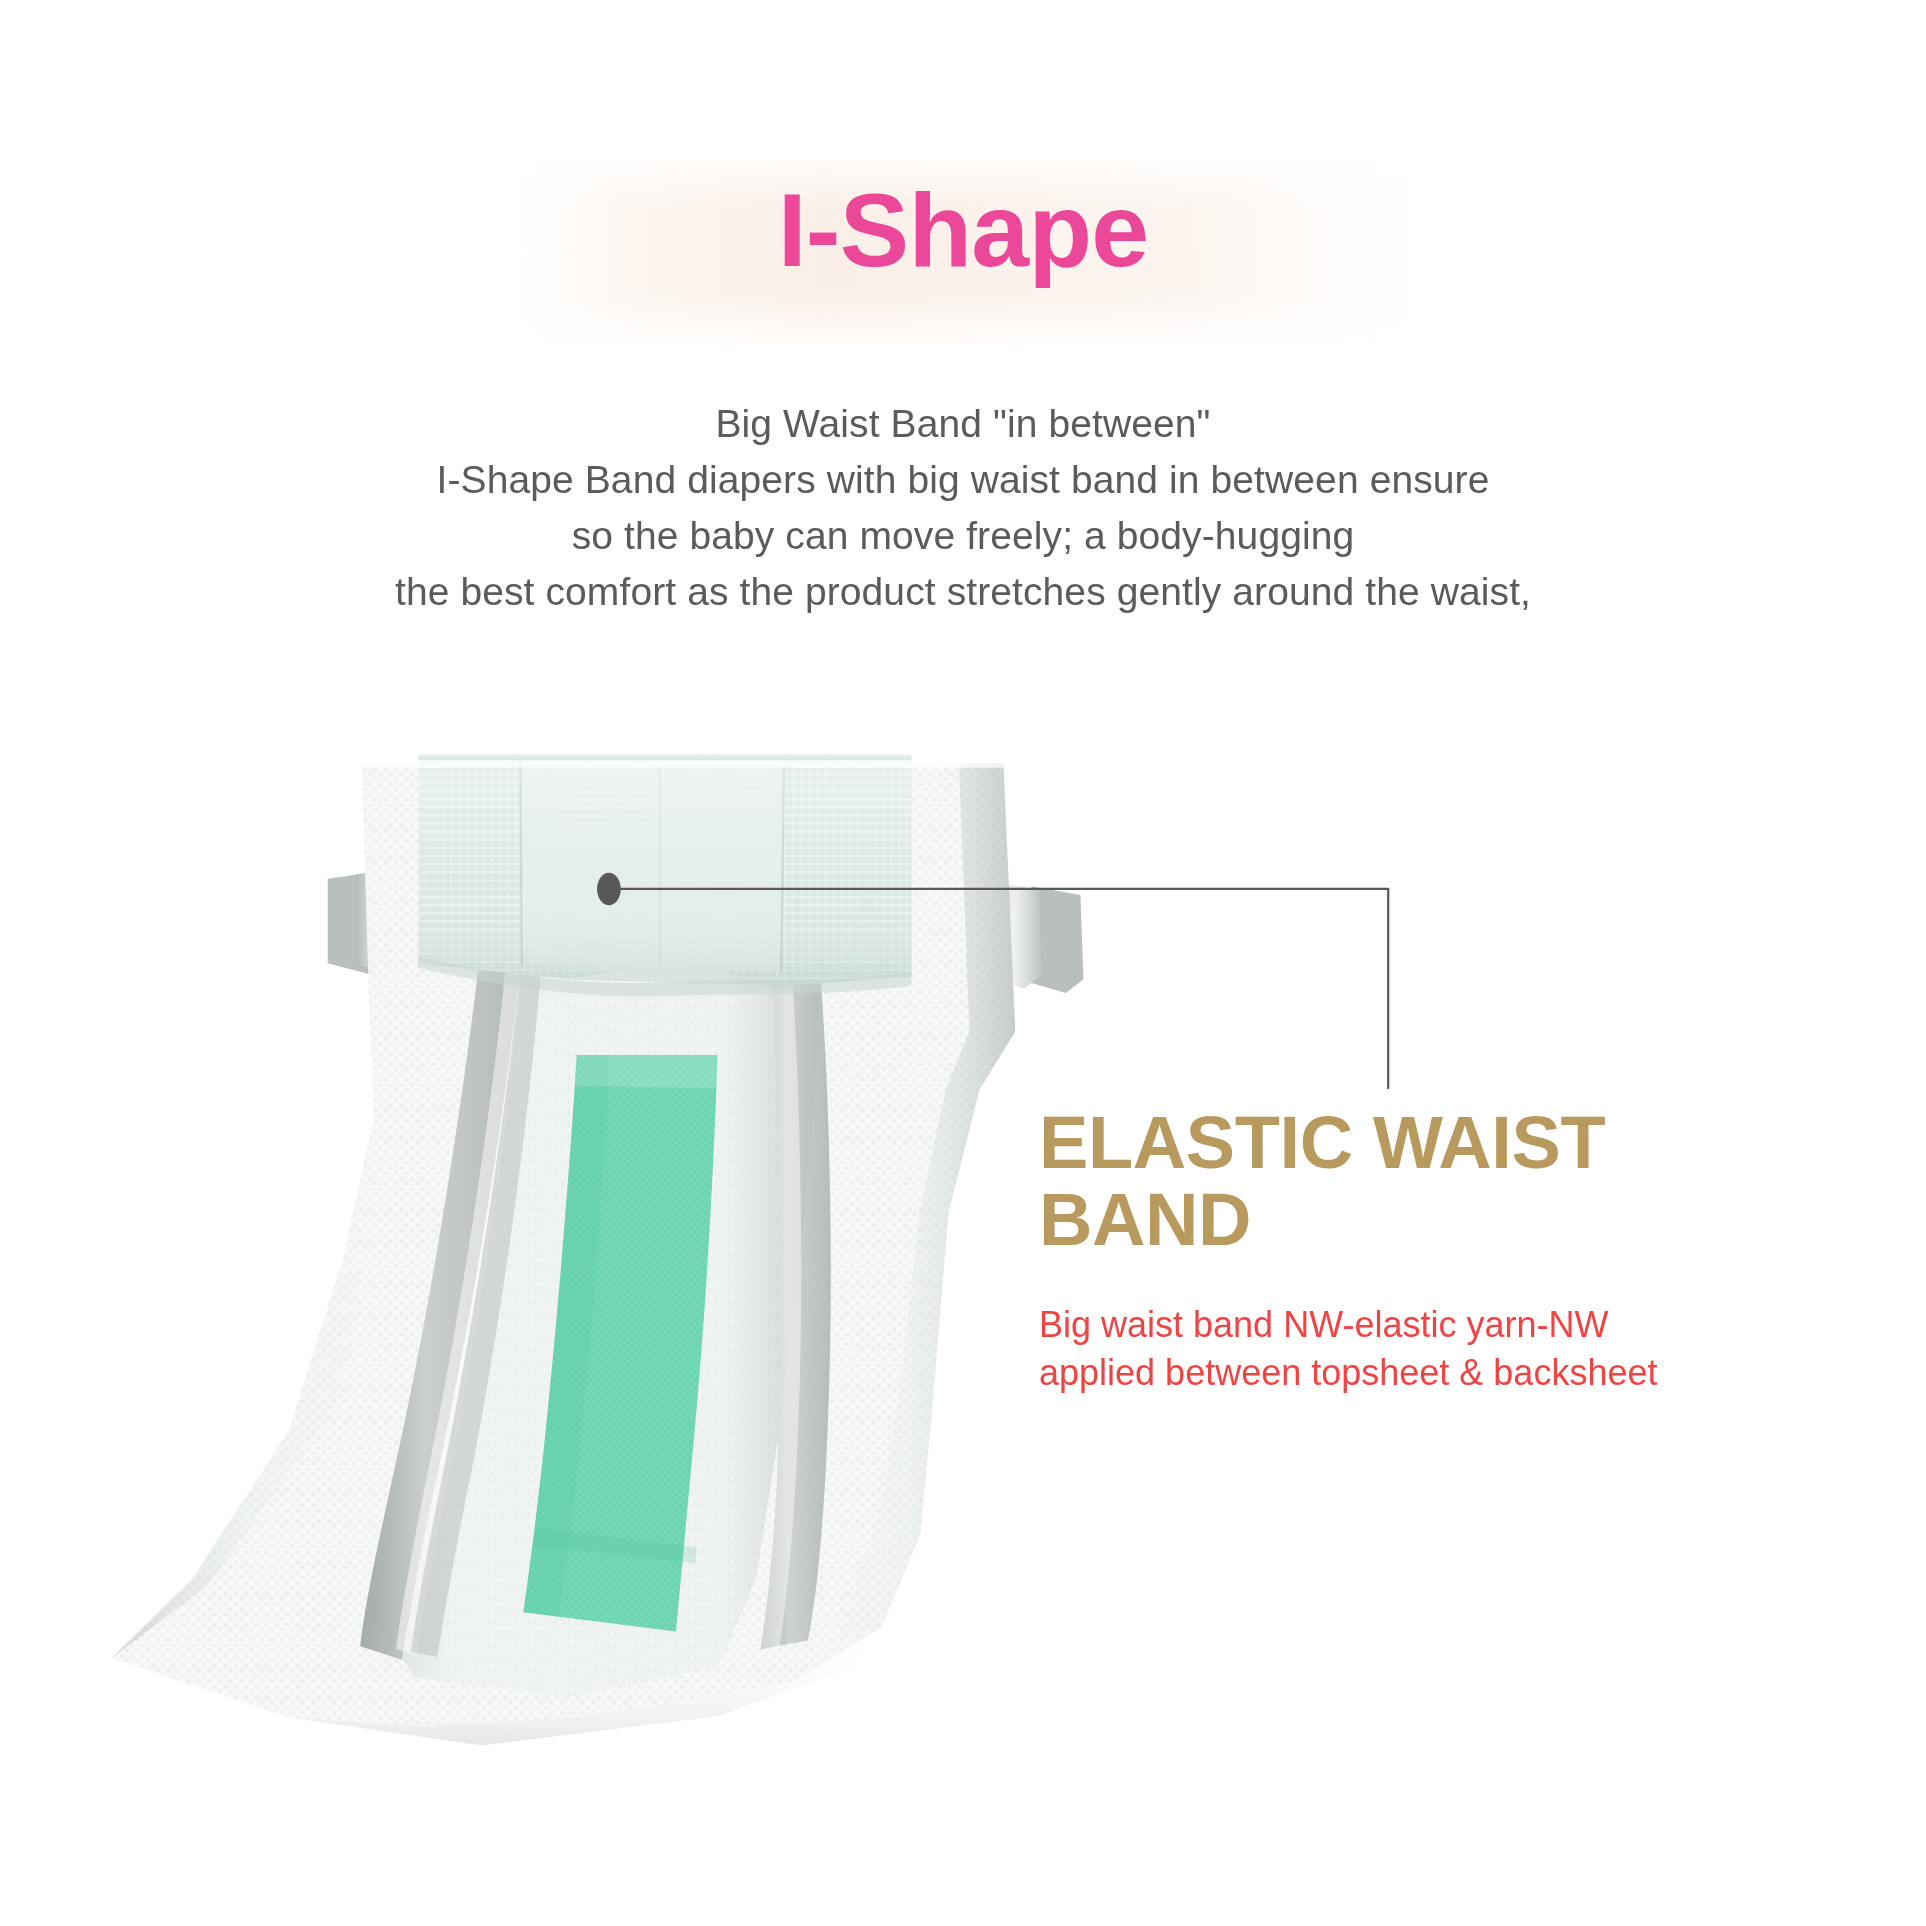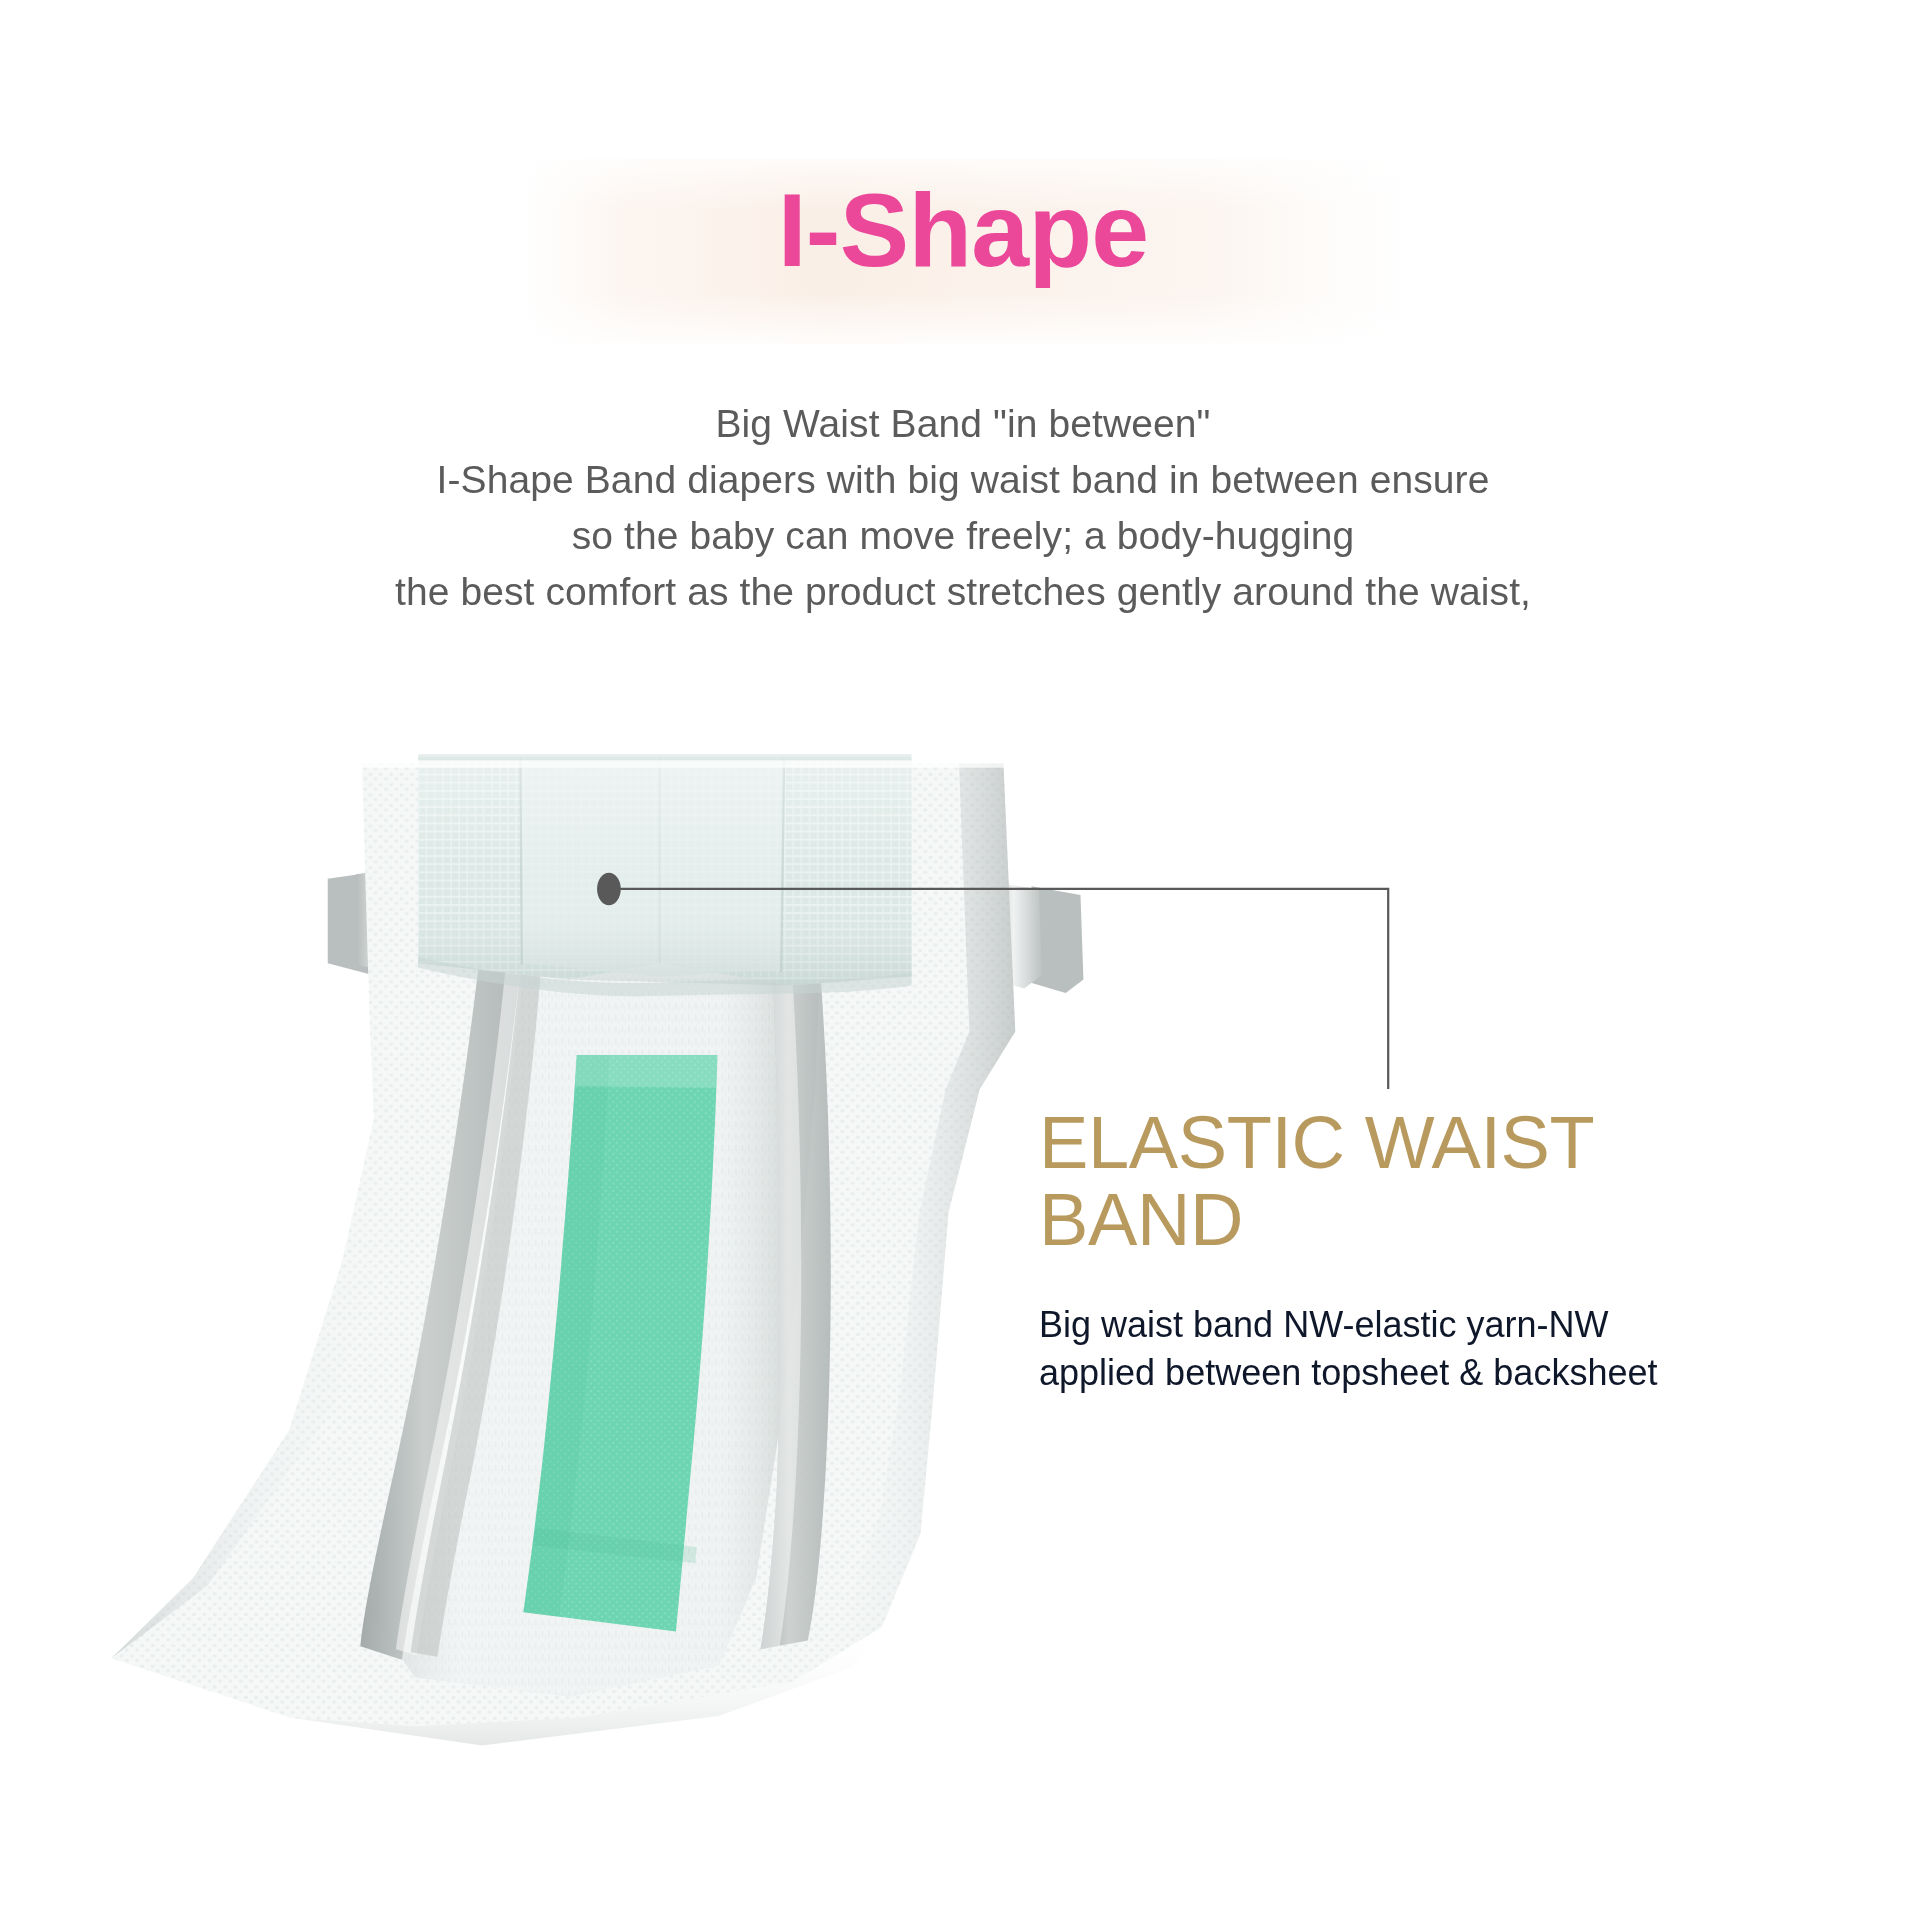--- a/index.html
+++ b/index.html
@@ -59,36 +59,36 @@
   #callout-svg{ position:absolute; left:0; top:0; width:1926px; height:1926px; pointer-events:none; z-index:6;}
 
   
   .callout-block{
     position:absolute; left:1039px; top:1104px; width:770px; z-index:7;
   }
   .callout-title{
     color:#b99a5e;
     font-size:74px;
     line-height:77px;
-    font-weight:400;
+    font-weight:700;
     letter-spacing:-0.4px;
     max-width:652px;
   }
   .callout-sub{
     margin-top:31px;
     color:#bf9e5f;
     font-size:41px;
     line-height:49px;
     font-weight:700;
     letter-spacing:-0.1px;
     max-width:615px;
   }
   .callout-body{
     margin-top:43px;
-    color:#0f172a;
+    color:#ef4444;
     font-size:36px;
     line-height:48px;
     font-weight:400;
     max-width:748px;
   }
   .callout-body span{ display:block; }
 </style>
 </head>
 <body>
 

